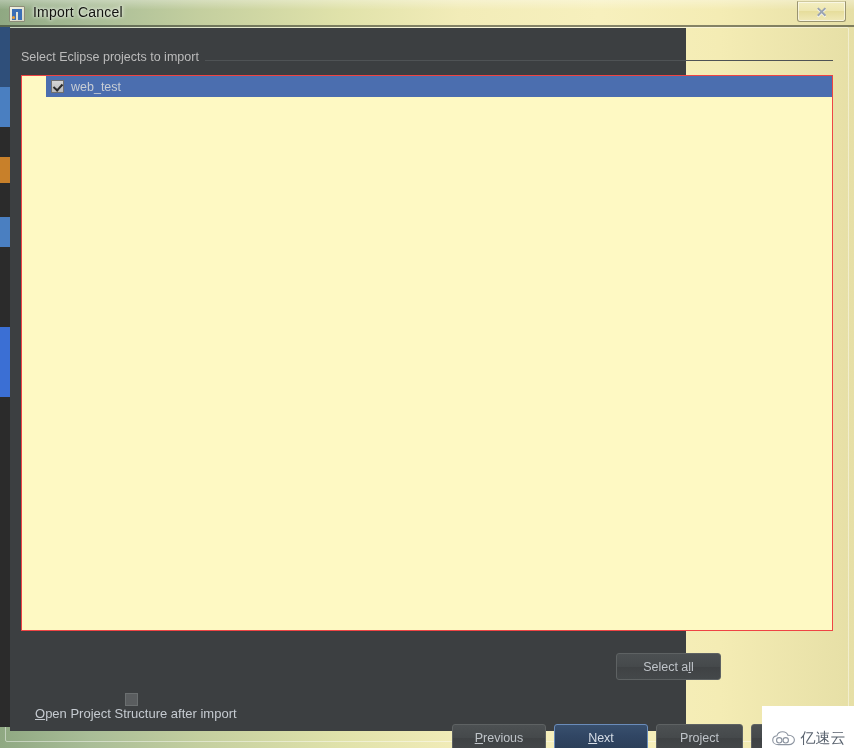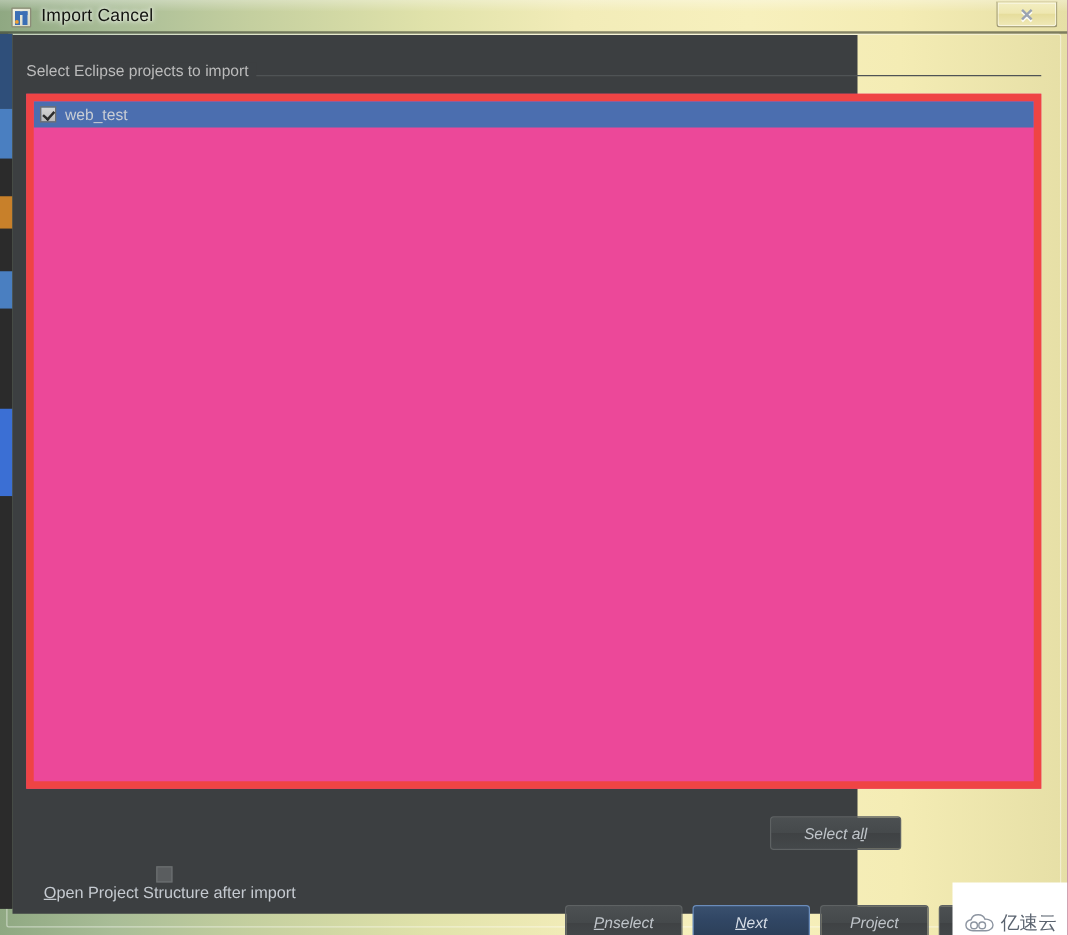--- a/index.html
+++ b/index.html
@@ -162,24 +162,25 @@
     left: 11px; top: 32px;
     width: 812px; height: 1px;
     background: #4f5355;
   }
 
   
   .list-panel {
     position: absolute;
     left: 11px; top: 47px;
     width: 812px; height: 556px;
-    background: #ec4899;
-    border: 6px solid #ef4444;
-    box-sizing: border-box;
-    overflow: hidden;
+    background: #fef9c3;
+    border: 1px solid #ef4444;
+    box-sizing: border-box;
+    overflow: hidden;
+    padding-left: 24px;
   }
   .list-row {
     position: relative;
     height: 21px;
     display: flex;
     align-items: center;
     padding-left: 5px;
     box-sizing: border-box;
     cursor: pointer;
   }
@@ -217,21 +218,20 @@
     background: linear-gradient(to bottom, #4c5052 0%, #45494b 50%, #3f4244 51%, #44484a 100%);
     border: 1px solid #5e6263;
     border-radius: 3px;
     color: #bfc4c9;
     font-size: 12.5px;
     display: flex;
     align-items: center;
     justify-content: center;
     cursor: pointer;
     user-select: none;
-    font-style: italic;
   }
   .btn.default-btn {
     background: linear-gradient(to bottom, #39506e 0%, #31466090 40%, #2b3e57 100%);
     background-color: #31476a;
     border: 1px solid #6a8cba;
     color: #d6dde6;
   }
   .btn u { text-decoration: underline; }
 
   .btn-select-all  { left: 606px; top: 625px; width: 105px; height: 27px; }
@@ -337,21 +337,21 @@
     <div class="btn btn-select-all">
       <span><span>Select a</span><u>l</u><span>l</span></span>
     </div>
 
     <div class="bottom-check-row">
       <div class="bc-box"></div>
       <div class="bc-label"><span></span><u>O</u><span>pen Project Structure after import</span></div>
     </div>
 
     <div class="btn btn-previous">
-      <span><span></span><u>P</u><span>nselect</span></span>
+      <span><span></span><u>P</u><span>revious</span></span>
     </div>
     <div class="btn default-btn btn-next">
       <span><span></span><u>N</u><span>ext</span></span>
     </div>
     <div class="btn btn-cancel">
       <span>Project</span>
     </div>
     <div class="btn btn-help">
       <span></span>
     </div>

